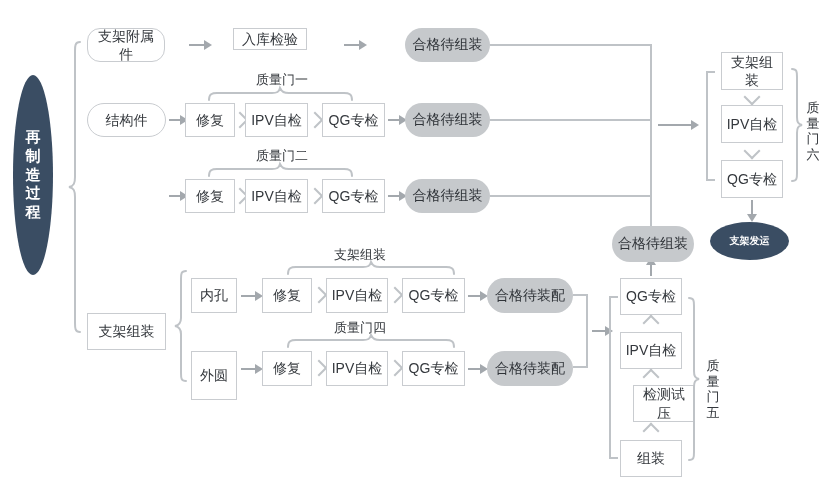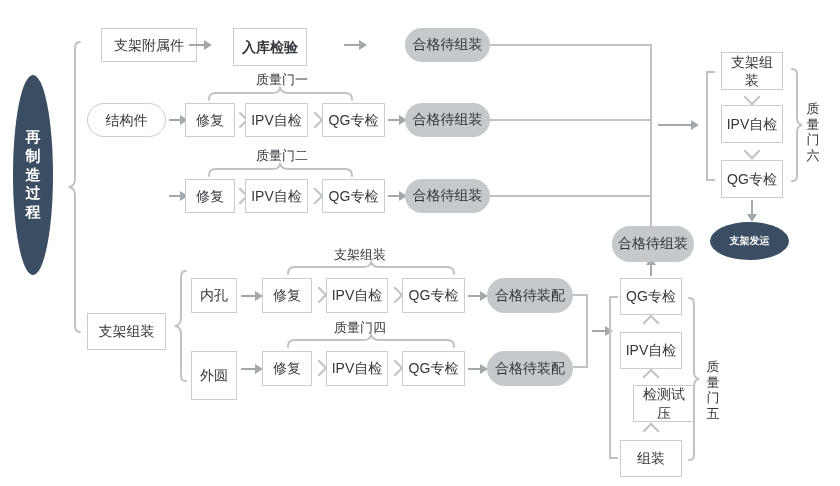--- a/index.html
+++ b/index.html
@@ -8,21 +8,21 @@
   *{box-sizing:border-box;margin:0;padding:0;}
   body{background:#fff;font-family:"Liberation Sans","DejaVu Sans",sans-serif;}
   .stage{position:relative;width:840px;height:486px;background:#fff;overflow:hidden;}
   .box{position:absolute;background:#fff;border:1.5px solid var(--border);display:flex;align-items:center;justify-content:center;
        font-size:14px;color:var(--text);text-align:center;line-height:1.3;padding:0 4px;}
   .pill{position:absolute;background:var(--pill);border-radius:18px;display:flex;align-items:center;justify-content:center;
         font-size:14px;font-weight:500;color:#2f3338;text-align:center;}
   .ellipse{position:absolute;background:var(--dark);border-radius:50%;display:flex;align-items:center;justify-content:center;}
   .ellipse .etext{color:#fff;font-weight:bold;font-size:10px;}
   .vstack{width:17px;word-break:break-all;text-align:center;line-height:1.25;}
-  .vlabel{position:absolute;width:16px;word-break:break-all;text-align:center;font-size:13px;line-height:1.2;color:var(--text);}
+  .vlabel{position:absolute;width:16px;word-break:break-all;text-align:center;font-size:13px;line-height:1.2;color:var(--text);font-family:Liberation Mono, monospace;}
   .hgate{position:absolute;width:60px;text-align:center;font-size:13px;color:var(--text);}
   .hline{position:absolute;height:2px;background:var(--soft);}
   .vline{position:absolute;width:2px;background:var(--soft);}
   .arr-r{position:absolute;height:2px;background:var(--line);}
   .arr-r::after{content:'';position:absolute;right:-7px;top:-4px;border-left:8px solid var(--line);
                 border-top:5px solid transparent;border-bottom:5px solid transparent;}
   .arr-u{position:absolute;width:2px;background:var(--line);}
   .arr-u::before{content:'';position:absolute;top:-7px;left:-4px;border-bottom:8px solid var(--line);
                 border-left:5px solid transparent;border-right:5px solid transparent;}
   .arr-d{position:absolute;width:2px;background:var(--line);}
@@ -44,23 +44,23 @@
 <div class="stage">
 
   <div class="ellipse" style="left:13px;top:75px;width:40px;height:200px;">
     <span class="etext vstack" style="font-size:15px;">再制造过程</span>
   </div>
 
   <svg class="brace" style="left:68px;top:41px;" width="13" height="292" viewBox="0 0 13 292">
     <path d="M12,1 C7,1 7,5 7,10 L7,136 C7,142 6,145 1,146 C6,147 7,150 7,156 L7,282 C7,287 7,291 12,291"></path>
   </svg>
 
-  <div class="box" style="left:101px;top:28px;width:96px;height:34px;">支架附属件</div>
+  <div class="box" style="left:87px;top:28px;width:78px;height:34px;border-radius:13px;">支架附属件</div>
   <div class="arr-r" style="left:189px;top:44px;width:16px;"></div>
-  <div class="box" style="left:233px;top:28px;width:74px;height:38px;font-weight:bold;">入库检验</div>
+  <div class="box" style="left:233px;top:28px;width:74px;height:22px;">入库检验</div>
   <div class="arr-r" style="left:344px;top:44px;width:16px;"></div>
   <div class="pill" style="left:405px;top:28px;width:85px;height:34px;">合格待组装</div>
 
   <div class="hgate" style="left:252px;top:71px;">质量门一</div>
   <svg class="brace" style="left:208px;top:87px;" width="145" height="13" viewBox="0 0 145 13">
     <path d="M1,13 C1,7 4,6 9,6 L64,6 C69,6 71,5 72,1 C74,5 76,6 81,6 L136,6 C141,6 144,7 144,13"></path>
   </svg>
   <div class="box" style="left:87px;top:103px;width:79px;height:34px;border-radius:17px;">结构件</div>
   <div class="arr-r" style="left:169px;top:119px;width:12px;"></div>
   <div class="box" style="left:185px;top:103px;width:50px;height:34px;">修复</div>

